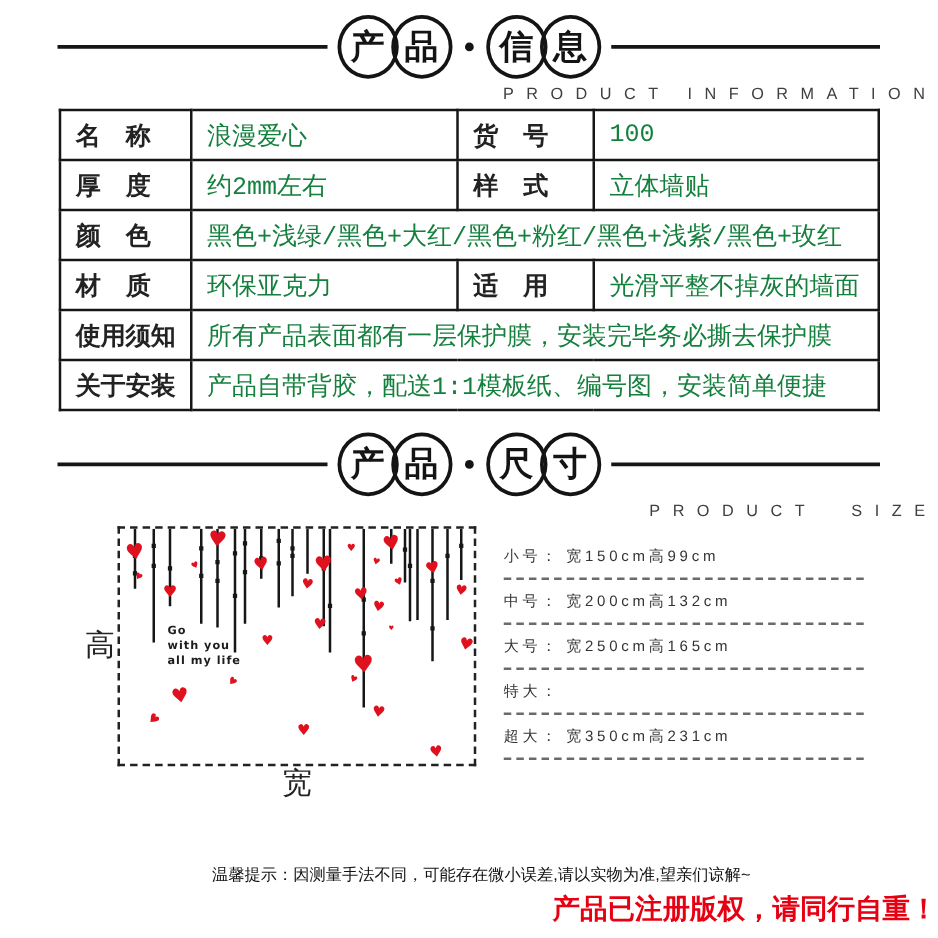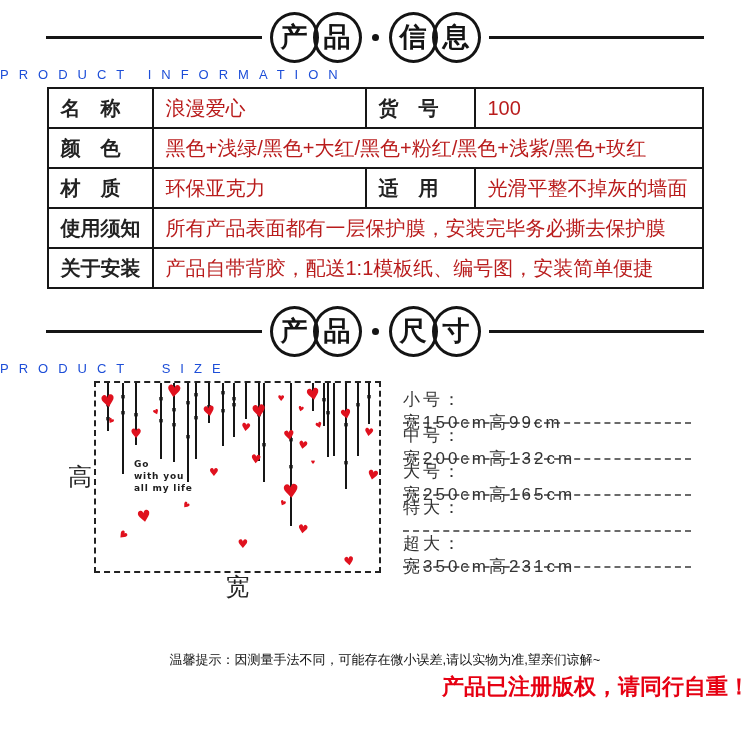--- a/index.html
+++ b/index.html
@@ -14,50 +14,50 @@
   .circles{display:flex;align-items:center;margin:0 8px;}
   .circle{
     width:43px;height:45px;border:3px solid #141414;border-radius:50%;
     display:flex;align-items:center;justify-content:center;
     font-size:27px;font-weight:bold;color:#141414;background:transparent;
     flex:none;line-height:1;
   }
   .circle.ovl{margin-left:-6px;}
   .dot{width:7px;height:7px;border-radius:50%;background:#141414;margin:0 10px;flex:none;}
   .subtitle{
-    text-align:left;font-size:13px;color:#1d4ed8;letter-spacing:10px;
+    text-align:right;font-size:13px;color:#404040;letter-spacing:10px;
     margin-top:1px;white-space:nowrap;
   }
   .subtitle.ws{word-spacing:14px;}
   
   table.info{
     width:655px;margin:5px auto 0;border-collapse:collapse;table-layout:fixed;
   }
   table.info td{
     border:2px solid #161616;height:38px;font-size:20px;
     padding:0 2px 0 12px;white-space:nowrap;overflow:hidden;
   }
   td.lab{color:#222;font-weight:bold;}
-  td.val{color:#b91c1c;}
+  td.val{color:#15803d;font-family:Liberation Mono, monospace;}
   td.tight{font-size:19px;padding-left:8px;}
   
   .size-section{display:flex;margin-top:5px;padding-left:68px;}
   .pi-col{width:313px;flex:none;}
   .pi-row{display:flex;align-items:center;}
   .axis{font-size:24px;color:#222;flex:none;line-height:1;}
   .pi-box{
     width:283px;height:188px;border:2px dashed #222;margin-left:2px;
     flex:none;background:#fff;
   }
   .pi-width{width:287px;text-align:center;padding-left:26px;margin-top:2px;box-sizing:content-box;}
   .size-list{width:288px;margin-left:22px;margin-top:7px;}
   .size-row{
-    height:34px;display:flex;
+    height:34px;display:flex;align-items:center;
     border-bottom:2px dashed #6a6a6a;
-    font-size:17px;color:#333;letter-spacing:3px;white-space:nowrap;flex-direction:column;
+    font-size:12px;color:#333;letter-spacing:3px;white-space:nowrap;
   }
   .size-row .slabel{margin-right:5px;}
   
   .notice{
     text-align:center;font-size:13px;color:#111;margin-top:52px;
     white-space:nowrap;
     padding-left:20px;
   }
   .copyright{
     text-align:right;font-size:22px;font-weight:bold;color:#e60012;
@@ -86,20 +86,26 @@
       <col style="width:213px">
       <col style="width:109px">
       <col style="width:228px">
     </colgroup>
   <tbody>
       <tr>
     <td class="lab">名　称</td>
     <td class="val">浪漫爱心</td>
     <td class="lab">货　号</td>
     <td class="val">100</td>
+  </tr>
+  <tr>
+    <td class="lab">厚　度</td>
+    <td class="val">约2mm左右</td>
+    <td class="lab">样　式</td>
+    <td class="val">立体墙贴</td>
   </tr>
   <tr>
     <td class="lab">颜　色</td>
     <td class="val tight" colspan="3">黑色+浅绿/黑色+大红/黑色+粉红/黑色+浅紫/黑色+玫红</td>
   </tr>
   <tr>
     <td class="lab">材　质</td>
     <td class="val">环保亚克力</td>
     <td class="lab">适　用</td>
     <td class="val">光滑平整不掉灰的墙面</td>

